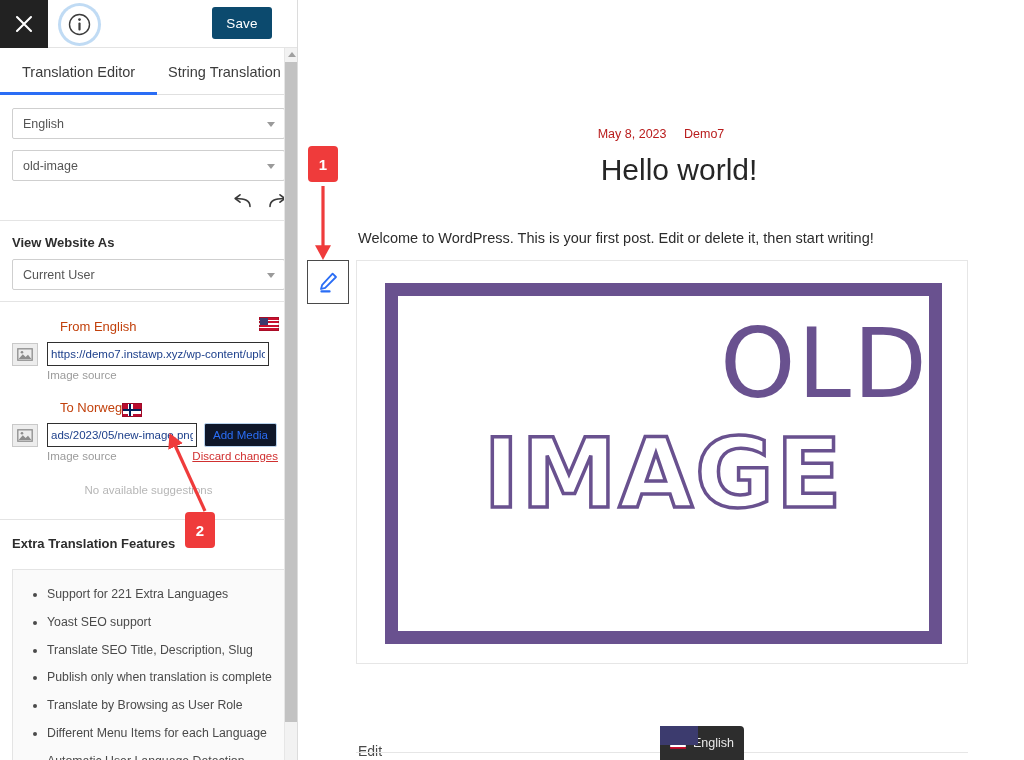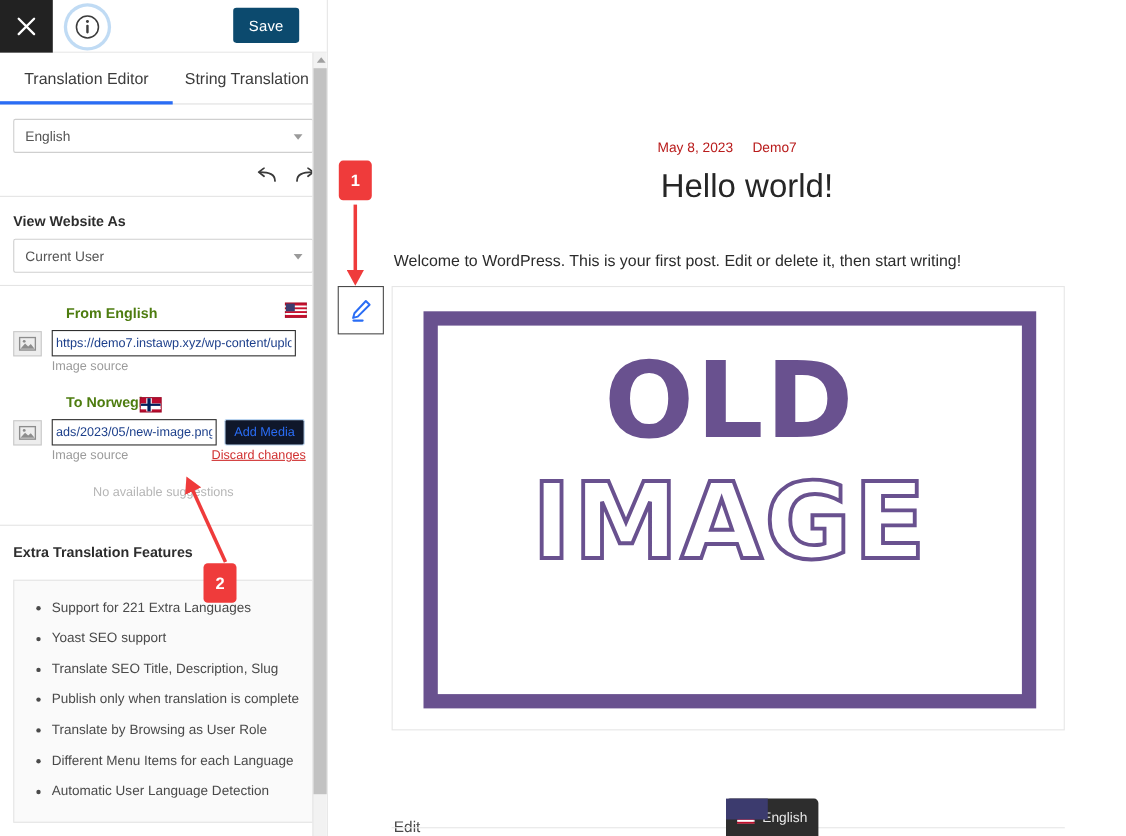--- a/index.html
+++ b/index.html
@@ -123,21 +123,21 @@
     padding: 14px 0 9px 12px;
   }
 
   
   .lang-head {
     position: relative;
     padding: 0 12px;
     height: 24px;
     display: flex; align-items: center;
   }
-  .lang-head .title { font-size: 13px; font-weight: bold; color: #4d7c0f; padding-left: 48px; }
+  .lang-head .title { font-size: 13px; font-weight: normal; color: #c2410c; padding-left: 48px; }
   .flag {
     position: absolute; right: 18px; top: 3px;
     width: 20px; height: 14px;
     border: 1px solid rgba(0,0,0,.15);
   }
   .flag-us {
     background:
       linear-gradient(to bottom,
         #c8102e 0 14.2%, #fff 14.2% 28.5%, #c8102e 28.5% 42.8%,
         #fff 42.8% 57.1%, #c8102e 57.1% 71.4%, #fff 71.4% 85.7%,
@@ -308,23 +308,23 @@
     border: 1px solid #e6e6e6;
     background: #fff;
   }
   .img-inner {
     position: absolute; left: 28px; top: 22px;
     width: 557px; height: 361px;
     border: 13px solid #69518f;
   }
   .ttl-old {
     position: absolute; left: 0; right: 0; top: 20px;
-    text-align: center;
+    text-align: right;
     font-size: 96px;
-    font-weight: bold;
+    font-weight: normal;
     letter-spacing: 2px;
     color: #69518f;
     font-family: "DejaVu Sans", sans-serif;
     line-height: 1;
   }
   .ttl-image {
     position: absolute; left: 0; right: 0; top: 130px;
     text-align: center;
     font-size: 96px;
     font-weight: bold;
@@ -399,20 +399,24 @@
     <div class="tabs">
       <div class="tab t2">String Translation</div>
       <div class="tab t1 active">Translation Editor</div>
     </div>
 
     <div class="scrollarea">
 
       <div class="sect pad-top">
         <div class="sel">
           <span>English</span>
+          <span class="caret"></span>
+        </div>
+        <div class="sel">
+          <span>old-image</span>
           <span class="caret"></span>
         </div>
       </div>
       <div class="undo-redo">
         <span class="ur-btn">
           <svg width="19" height="15" viewBox="0 0 19 15" aria-hidden="true">
             <path d="M17 12.5 C17 6.5 12 4.5 3.2 4.5" stroke="#3a3a3a" stroke-width="1.6" fill="none" stroke-linecap="round"></path>
             <path d="M7 0.8 L2.2 4.5 L7 8.2" stroke="#3a3a3a" stroke-width="1.6" fill="none" stroke-linecap="round" stroke-linejoin="round"></path>
           </svg>
         </span>

